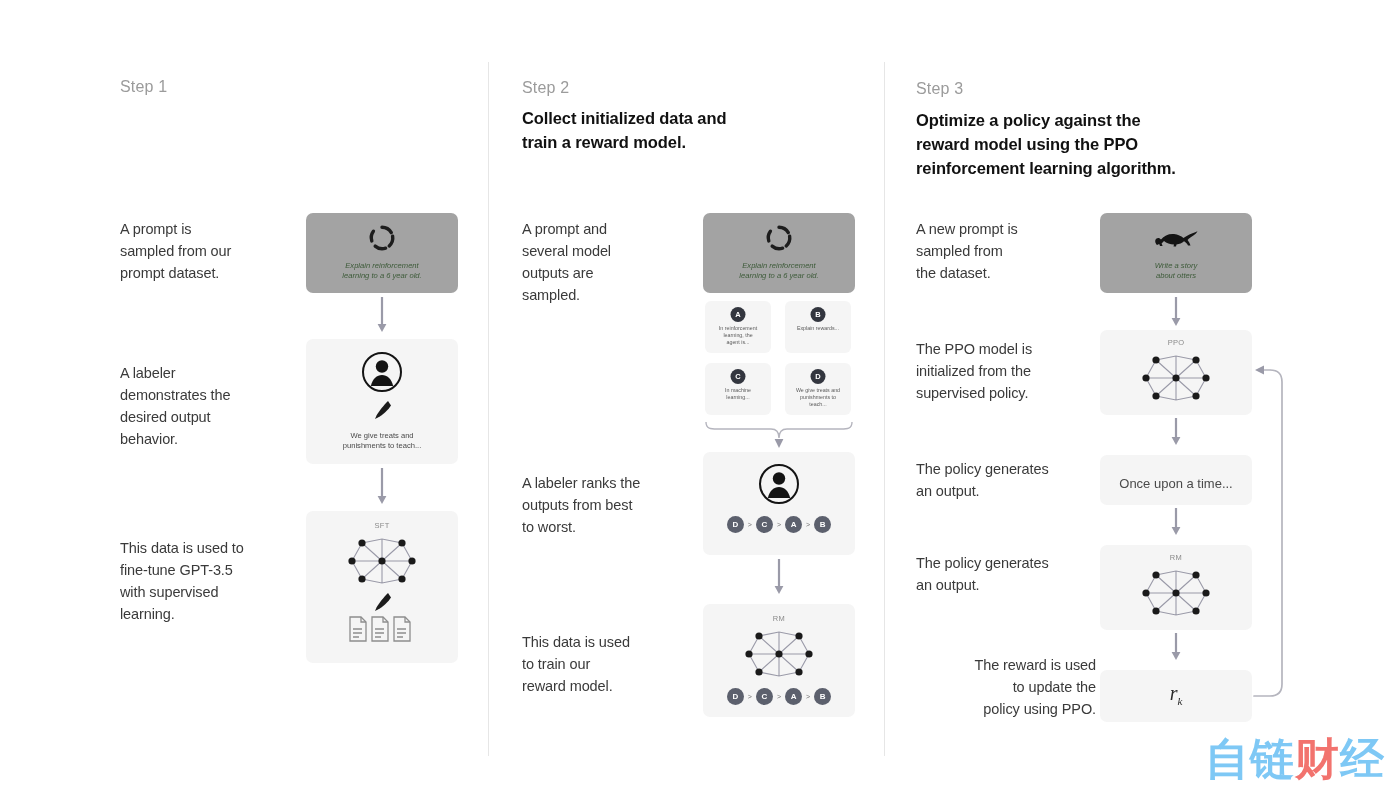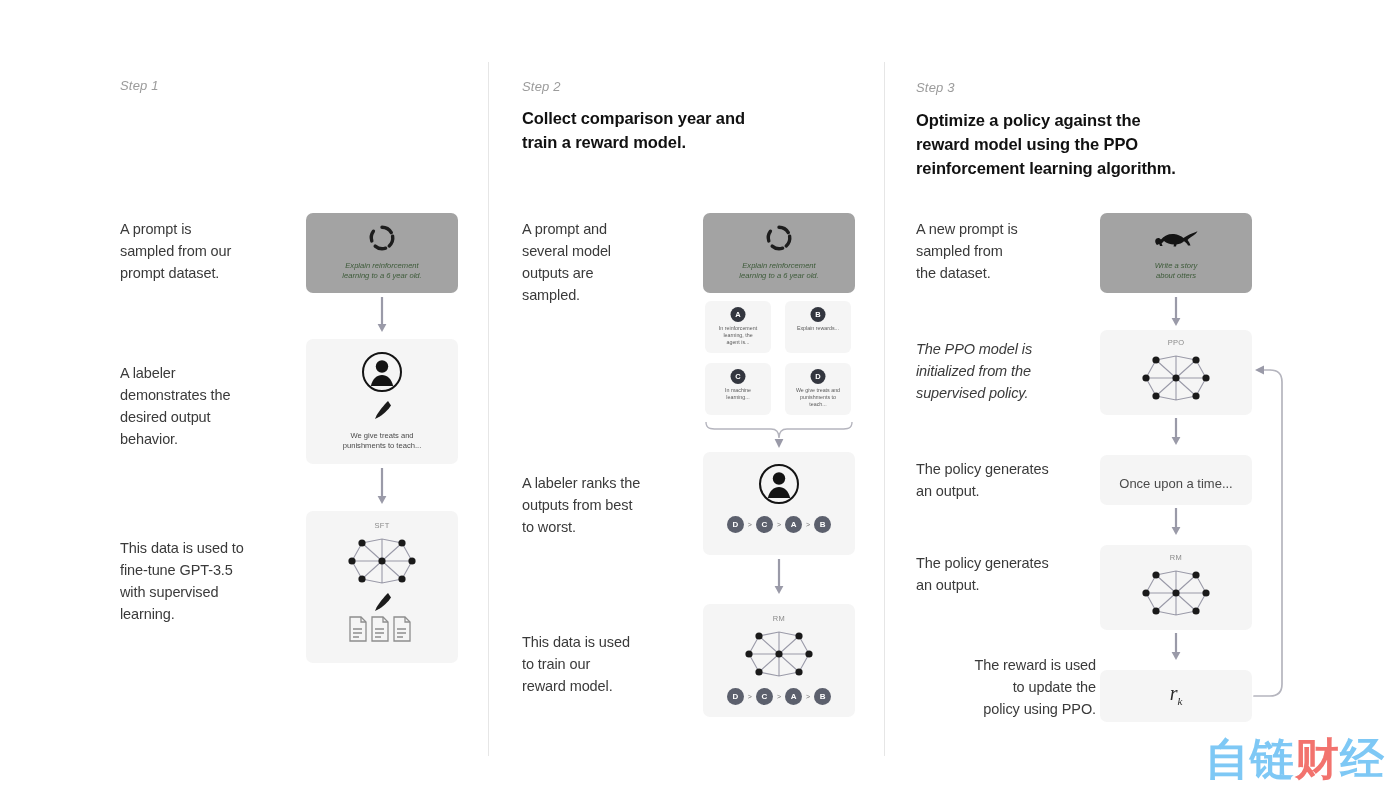--- a/index.html
+++ b/index.html
@@ -22,25 +22,24 @@
   .divider.d2 { left: 884px; }
 
   
   .col { position: absolute; top: 0; height: 792px; }
   .col-1 { left: 120px; width: 360px; }
   .col-2 { left: 522px; width: 356px; }
   .col-3 { left: 916px; width: 370px; }
 
   .step-label {
     position: absolute;
-    font-size: 13px;
+    font-size: 16px;
     color: #9b9b9b;
     letter-spacing: .2px;
     font-weight: 400;
-    font-style: italic;
   }
   .step-title {
     position: absolute;
     font-size: 16.5px;
     line-height: 24px;
     font-weight: bold;
     color: #111111;
     letter-spacing: -.1px;
   }
   .body-text {
@@ -258,21 +257,21 @@
           <path d="M49 14 h9 M49 18 h9 M49 22 h6"></path>
         </g>
       </svg>
     </div>
   </div>
 
   <div class="col col-2">
 
     <div class="step-label" style="top:79px;left:0;">Step 2</div>
     <div class="step-title" style="top:106px;left:0;width:340px;">
-      <span>Collect comparison year and</span><br>
+      <span>Collect initialized data and</span><br>
       <span>train a reward model.</span>
     </div>
 
     <div class="body-text" style="top:218px;left:0;width:180px;white-space:pre-line;">A prompt and
 several model
 outputs are
 sampled.</div>
     <div class="body-text" style="top:472px;left:0;width:180px;white-space:pre-line;">A labeler ranks the
 outputs from best
 to worst.</div>
@@ -378,21 +377,21 @@
     <div class="step-label" style="top:80px;left:0;">Step 3</div>
     <div class="step-title" style="top:108px;left:0;width:340px;">
       <span>Optimize a policy against the</span><br>
       <span>reward model using the PPO</span><br>
       <span>reinforcement learning algorithm.</span>
     </div>
 
     <div class="body-text" style="top:218px;left:0;width:180px;white-space:pre-line;">A new prompt is
 sampled from
 the dataset.</div>
-    <div class="body-text" style="top:338px;left:0;width:180px;white-space:pre-line;font-style:italic;">The PPO model is
+    <div class="body-text" style="top:338px;left:0;width:180px;white-space:pre-line;">The PPO model is
 initialized from the
 supervised policy.</div>
     <div class="body-text" style="top:458px;left:0;width:185px;white-space:pre-line;">The policy generates
 an output.</div>
     <div class="body-text" style="top:552px;left:0;width:180px;white-space:pre-line;">The policy generates
 an output.</div>
     <div class="body-text" style="top:654px;left:0;width:180px;white-space:pre-line;text-align:right;">The reward is used
 to update the
 policy using PPO.</div>
 

